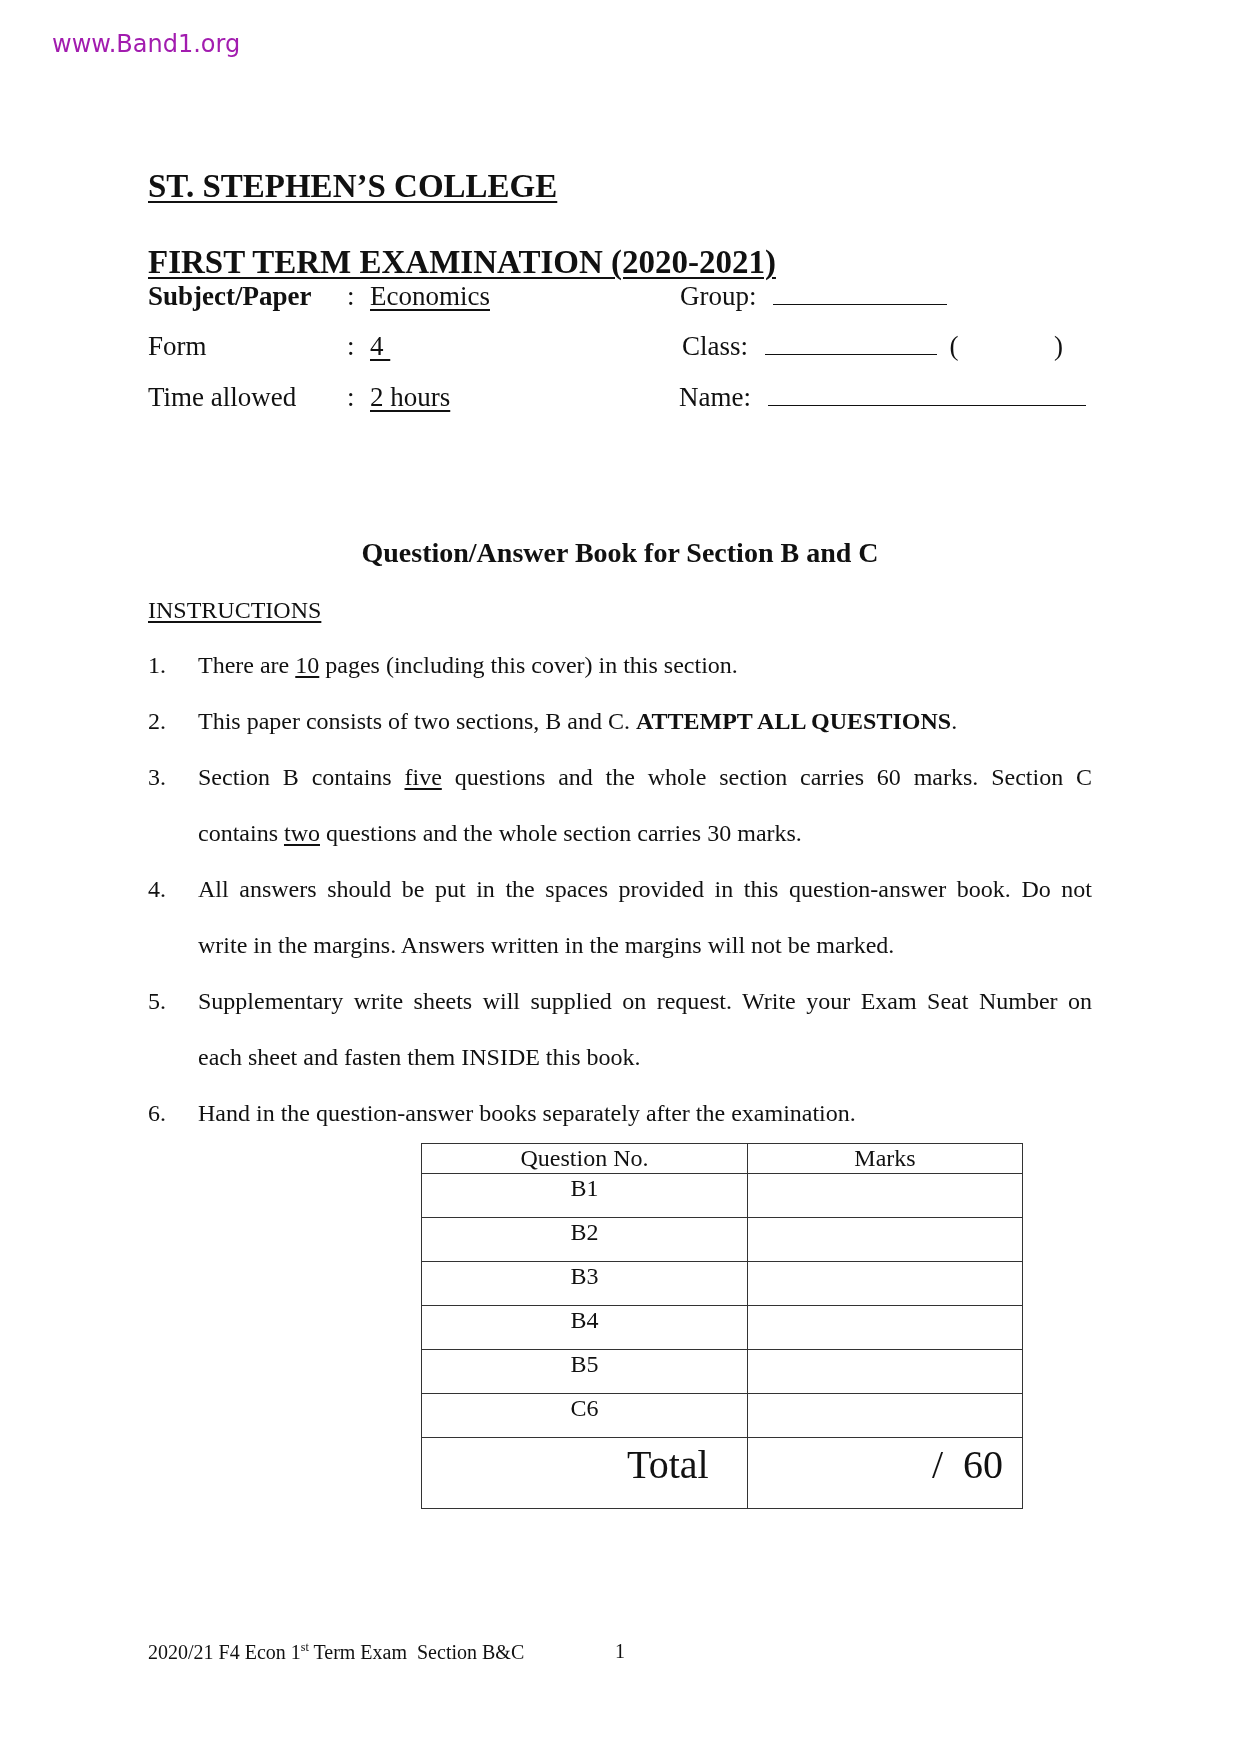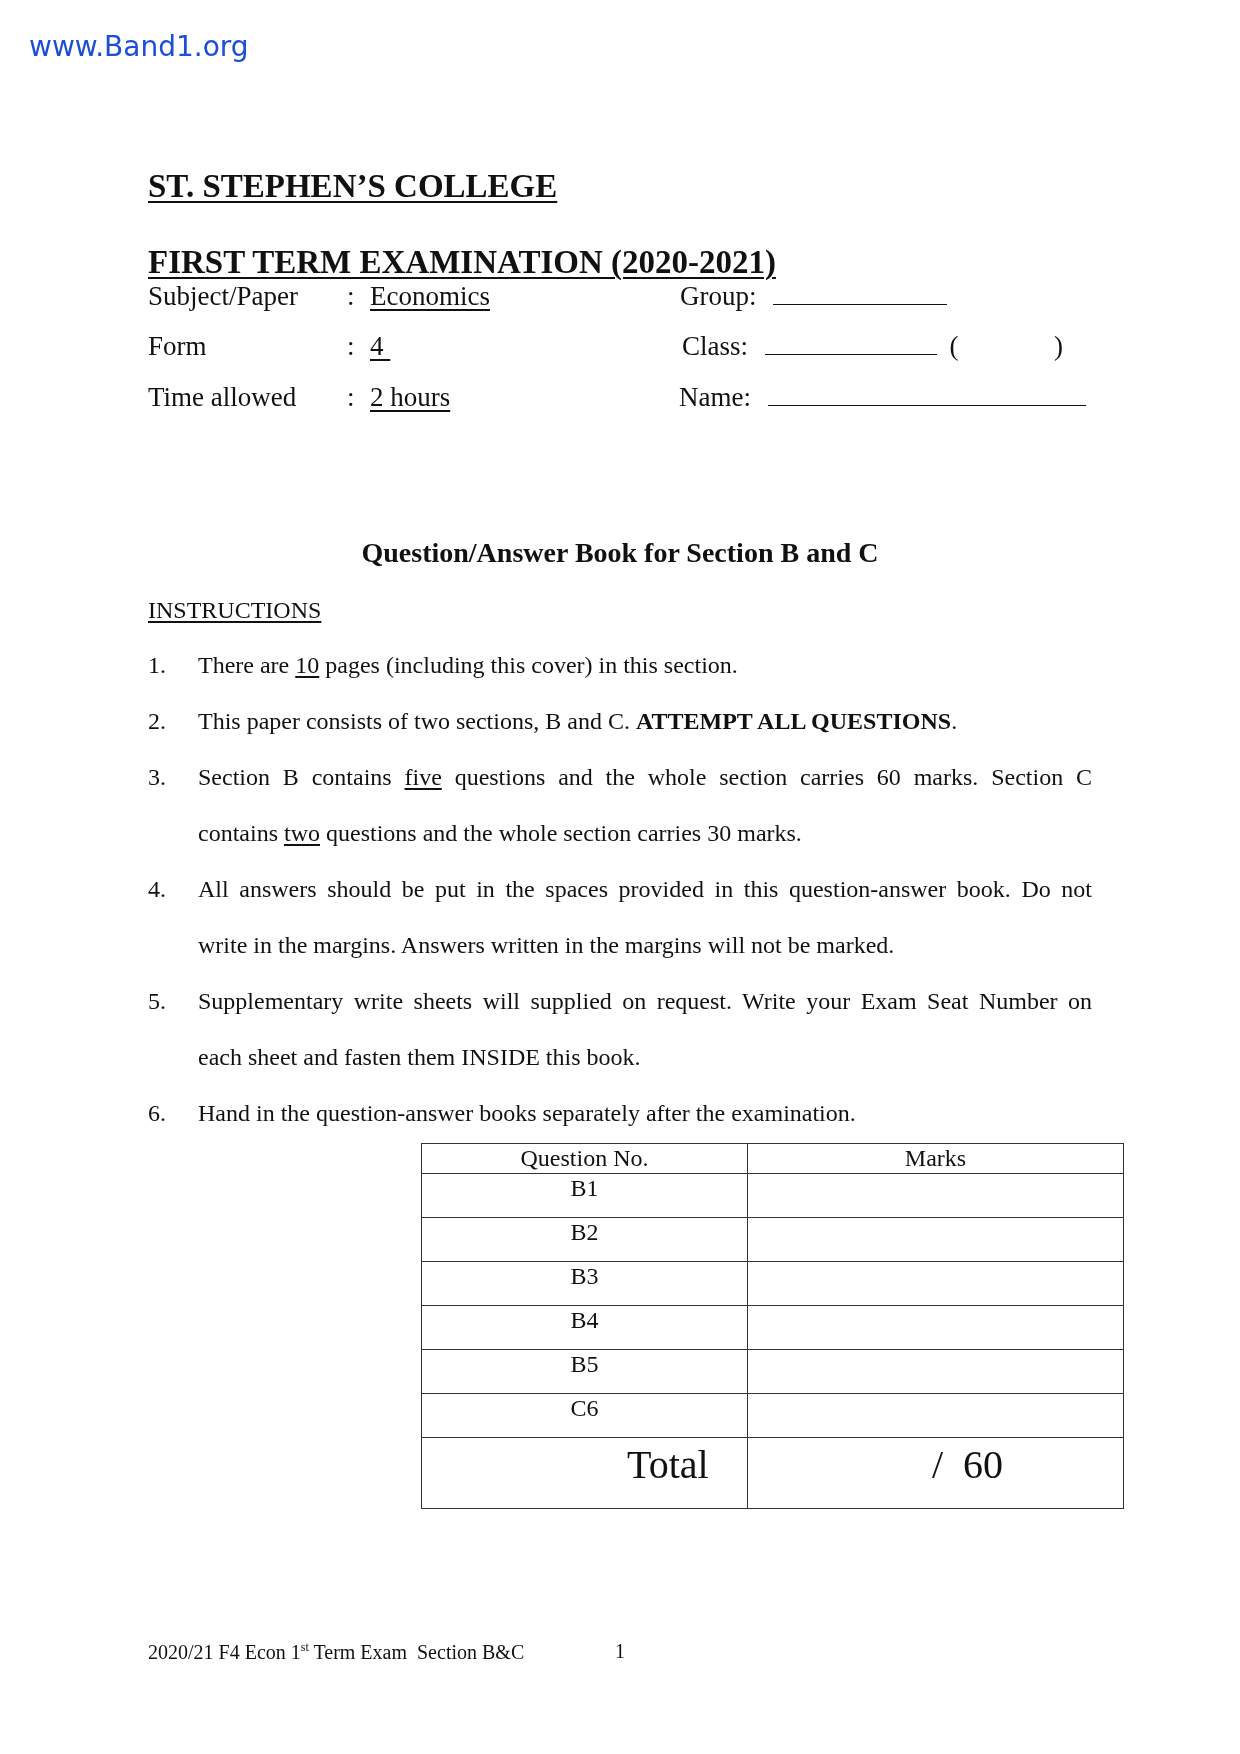--- a/index.html
+++ b/index.html
@@ -1,55 +1,55 @@
 <!DOCTYPE html>
 <html><head>
   <meta charset="utf-8">
   <style>
     html, body { margin: 0; padding: 0; background: #ffffff; }
     body { width: 1240px; height: 1754px; position: relative; overflow: hidden; color: #111; font-family: "Liberation Serif", "DejaVu Serif", serif; }
     .abs { position: absolute; white-space: nowrap; }
-    .site { left: 29px; top: 30px; font-family: "DejaVu Sans", "Liberation Sans", sans-serif; font-size: 28px; color: #1d4ed8; }
+    .site { left: 52px; top: 30px; font-family: "DejaVu Sans", "Liberation Sans", sans-serif; font-size: 24px; color: #a21caf; }
     .title { left: 148px; font-weight: bold; font-size: 33px; text-decoration: underline; text-underline-offset: 4px; text-decoration-thickness: 2px; }
     .t1 { top: 168px; }
     .t2 { top: 244px; }
     .field-row { font-size: 27px; }
     .lbl { left: 148px; }
     .colon { left: 347px; }
     .val { left: 370px; text-decoration: underline; text-underline-offset: 4px; }
     .rlbl { font-size: 27px; }
     .blank { display: inline-block; border-bottom: 1.5px solid #111; height: 22px; vertical-align: baseline; }
     .subtitle { left: 0; width: 1240px; text-align: center; top: 537px; font-size: 28px; font-weight: bold; }
     .instr-head { left: 148px; top: 597px; font-size: 24px; text-decoration: underline; text-underline-offset: 3px; }
     .item { font-size: 24px; }
     .num { left: 148px; }
     .txt { left: 198px; }
     .justify { left: 198px; width: 894px; white-space: normal; text-align: justify; text-align-last: justify; }
     .u { text-decoration: underline; text-underline-offset: 3px; }
-    table.marks { position: absolute; left: 421px; top: 1143px; width: 703px; border-collapse: collapse; font-size: 24px; }
+    table.marks { position: absolute; left: 421px; top: 1143px; width: 602px; border-collapse: collapse; font-size: 24px; }
     table.marks td, table.marks th { border: 1.5px solid #333; padding: 0; font-weight: normal; }
     table.marks th { height: 29px; line-height: 29px; text-align: center; }
     table.marks td.q { width: 325px; height: 43px; text-align: center; vertical-align: top; line-height: 28px; }
     table.marks td.m { height: 43px; }
     table.marks tr.total td { height: 70px; vertical-align: top; }
     .total-label { font-size: 40px; padding-left: 205px; line-height: 54px; display: block; text-align: left; }
     .total-value { font-size: 40px; padding-left: 184px; line-height: 54px; display: block; }
     .footer { left: 148px; top: 1640px; font-size: 20px; }
     .footer sup { font-size: 12px; }
     .pageno { left: 615px; top: 1640px; font-size: 20px; }
   </style>
 </head>
 <body>
 
 <div class="abs site">www.Band1.org</div>
 
 <div class="abs title t1">ST. STEPHEN’S COLLEGE</div>
 <div class="abs title t2">FIRST TERM EXAMINATION (2020-2021)</div>
 
-<div class="abs field-row lbl" style="top:281px;">Subject/Paper</div>
+<div class="abs field-row lbl" style="top:281px;font-weight:bold;">Subject/Paper</div>
 <div class="abs field-row colon" style="top:281px;">:</div>
 <div class="abs field-row val" style="top:281px;">Economics</div>
 
 <div class="abs field-row lbl" style="top:331px;">Form</div>
 <div class="abs field-row colon" style="top:331px;">:</div>
 <div class="abs field-row val" style="top:331px; white-space:pre;">4 </div>
 
 <div class="abs field-row lbl" style="top:382px;">Time allowed</div>
 <div class="abs field-row colon" style="top:382px;">:</div>
 <div class="abs field-row val" style="top:382px;">2 hours</div>

